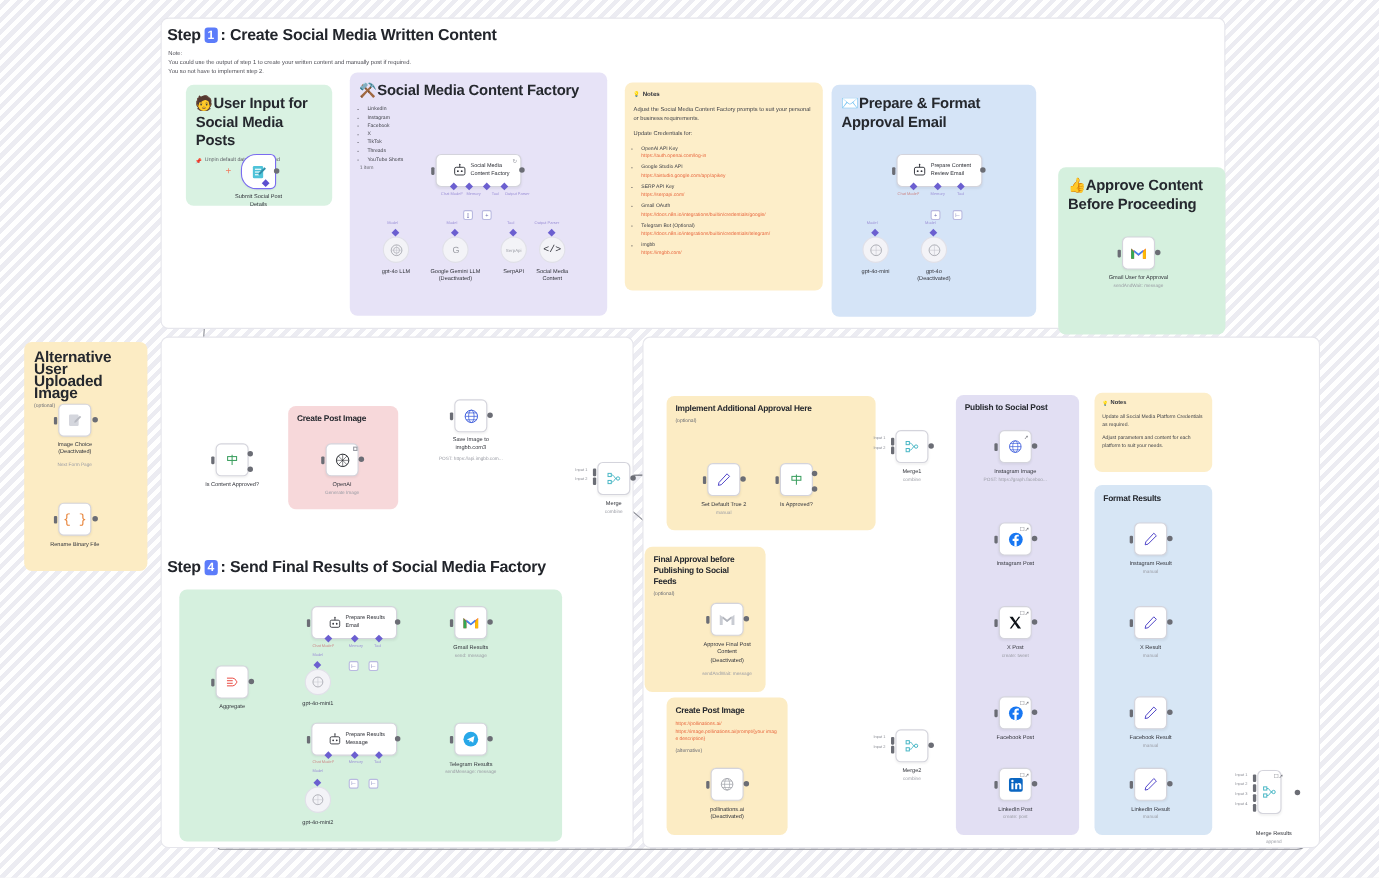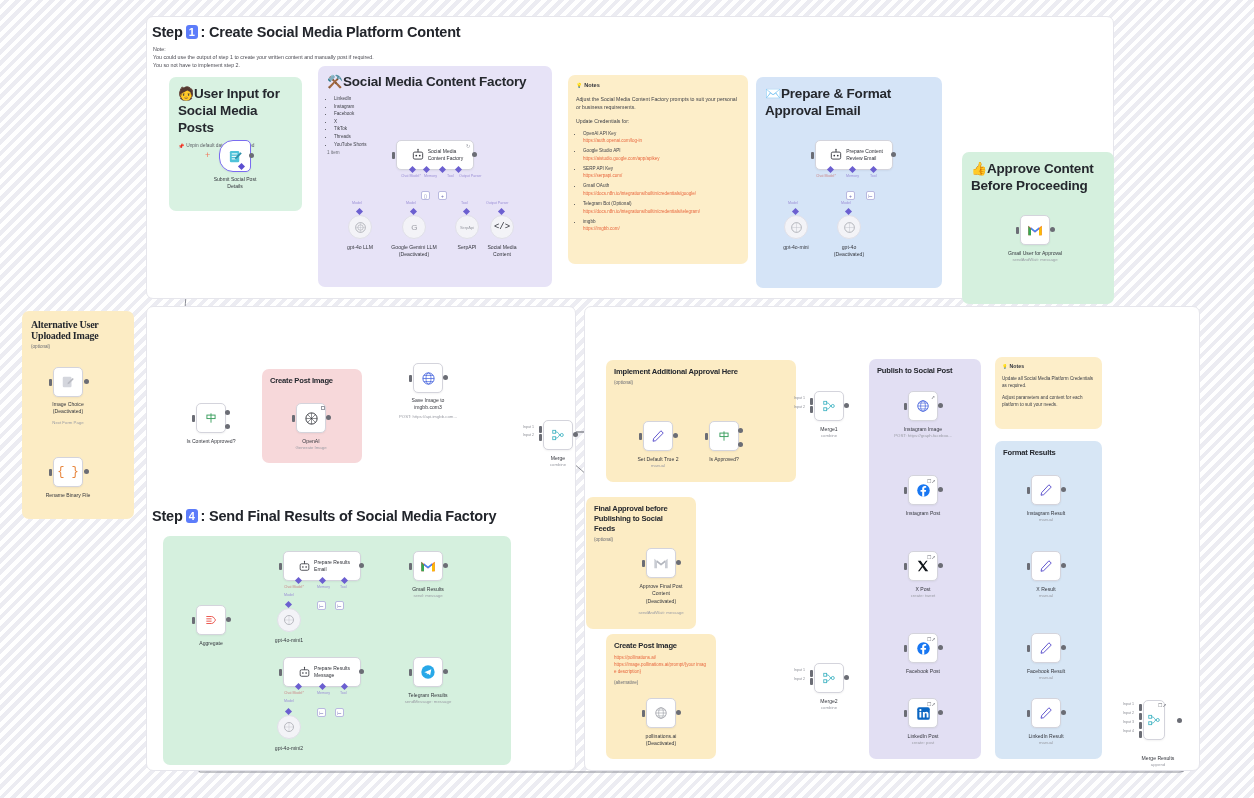--- a/index.html
+++ b/index.html
@@ -41,21 +41,21 @@
   }
   .note-sub {
     position:absolute; font-size:5.3px; color:#4a4a52; line-height:8px;
     white-space:pre-line;
   }
 
   .sticky-h {
     font-size:13.5px; font-weight:700; color:#25282e; line-height:17px;
     letter-spacing:-0.2px;
   }
-  .sticky-h.sm { font-size:10px; line-height:11px;font-family:Liberation Serif, serif; }
+  .sticky-h.sm { font-size:14px; line-height:11px; }
   .sticky-h.md { font-size:7.6px; line-height:10px; }
   .emoji { font-size:13px; }
   .sticky-body { font-size:5.2px; color:#3d3f46; line-height:8.2px; }
   .sticky-body.tiny { font-size:4.6px; line-height:7px; }
   .bullets { margin:0; padding-left:7px; list-style:disc; }
   .bullets li { font-size:4.6px; line-height:7.6px; color:#3d3f46; }
   .note-link { color:#e8663d; display:block; font-size:4.5px; line-height:7px; word-break:break-all; }
   .note-label { font-size:4.8px; color:#5a5c63; }
   .optional { font-size:4.6px; color:#6b6d75; }
 
@@ -177,27 +177,27 @@
       <path d="M464,172 C478,192 492,200 500,210"></path>
       <path d="M830,172 C818,190 802,198 796,210"></path>
       <path d="M298,583 C294,595 290,600 289,610"></path>
       <path d="M298,689 C294,702 290,710 289,718"></path>
     </g>
   </svg>
 
   <div class="sticky white" style="left:146px;top:16px;width:968px;height:283px;"></div>
 
   <div class="step-title" style="left:152px;top:24px;">
-    <span>Step</span><span class="step-badge">1</span>:&nbsp;<span>Create Social Media Platform Content</span>
+    <span>Step</span><span class="step-badge">1</span>:&nbsp;<span>Create Social Media Written Content</span>
   </div>
   <div class="note-sub" style="left:153px;top:45px;width:420px;">Note:
 You could use the output of step 1 to create your written content and manually post if required.
 You so not have to implement step 2.</div>
 
-  <div class="sticky green" style="left:169px;top:77px;width:133px;height:134px;">
+  <div class="sticky green" style="left:169px;top:77px;width:133px;height:110px;">
     <div style="padding:8px 9px;">
       <div class="sticky-h">
         <span class="emoji">🧑</span><span style="white-space:pre-line;">User Input for
 Social Media Posts</span>
       </div>
       <div style="margin-top:7px;display:flex;gap:2px;align-items:flex-start;">
         <span style="font-size:5px;">📌</span>
         <span class="note-label">Unpin default data to get started</span>
       </div>
     </div>

